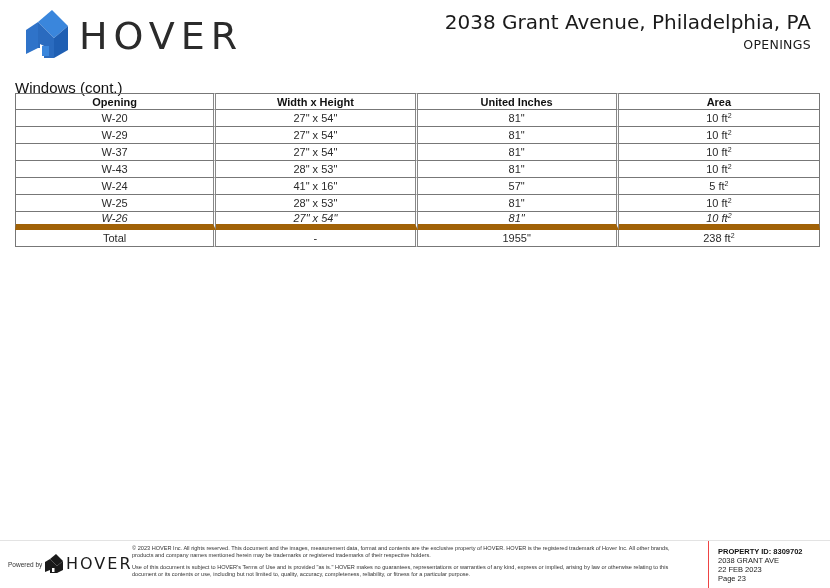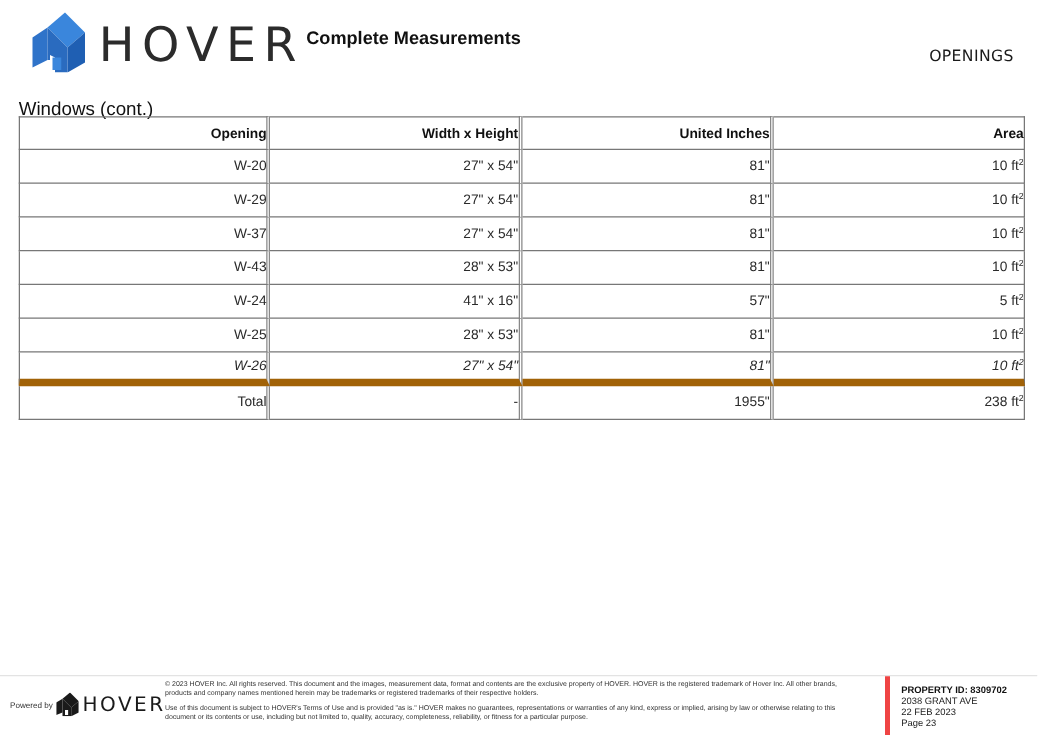--- a/index.html
+++ b/index.html
@@ -11,54 +11,54 @@
   .logo { position: absolute; left: 24px; top: 8px; width: 46px; height: 50px; }
   .brand { position: absolute; left: 79px; top: 14px; font-family: "DejaVu Sans", sans-serif; font-size: 38px; letter-spacing: 6px; color: #2b2b2b; font-weight: normal; line-height: 44px; }
   .doc-title { position: absolute; left: 245px; top: 23px; font-size: 14.5px; font-weight: bold; color: #111; }
   .address { position: absolute; right: 19px; top: 10px; font-family: "DejaVu Sans", sans-serif; font-size: 20px; color: #1a1a1a; white-space: nowrap; }
   .section { position: absolute; right: 19px; top: 37px; font-family: "DejaVu Sans", sans-serif; font-size: 12.5px; color: #1a1a1a; letter-spacing: 0.3px; margin-left: 28px; }
 
   
   .table-caption { position: absolute; left: 15px; top: 79px; font-size: 15px; font-weight: normal; color: #111; }
   .table { position: absolute; left: 15px; top: 93px; width: 805px; border-collapse: separate; border-spacing: 0; }
   .table td, .table th {
-    height: 27px; text-align: right; font-size: 11px; color: #2a2a2a;
+    height: 17px; text-align: center; font-size: 11px; color: #2a2a2a;
     border-right: 1px solid #777; border-bottom: 1px solid #777;
     font-weight: normal; padding: 0;
   }
   .table th { font-weight: bold; color: #111; border-top: 1px solid #777; }
   .table tr > :first-child { border-left: 1px solid #777; }
   .table col.c1, .table col.c2, .table col.c3, .table col.c4 { width: 25%; }
   .table td.colsep, .table th.colsep { border-right: 3px double #888; }
   .table tr.last-data td { border-bottom: 6px solid #a16207; font-style: italic; }
   .table td sup { font-size: 7px; vertical-align: 4px; }
 
   
   .footer { position: absolute; left: 0; top: 540px; width: 830px; height: 48px; border-top: 1px solid #e3e3e3; }
   .powered { position: absolute; left: 8px; top: 20px; font-size: 6.5px; color: #333; }
   .footer-logo { position: absolute; left: 45px; top: 13px; width: 18px; height: 19px; }
   .footer-brand { position: absolute; left: 66px; top: 13px; font-family: "DejaVu Sans", sans-serif; font-size: 16px; letter-spacing: 2px; color: #1a1a1a; line-height: 20px; }
   .legal { position: absolute; left: 132px; top: 4px; width: 560px; font-size: 5.6px; line-height: 7px; color: #333; }
   .legal p + p { margin-top: 5px; }
-  .prop-box { position: absolute; left: 708px; top: 0; width: 122px; height: 48px; border-left: 4px solid #ef4444; padding: 6px 0 0 9px; font-size: 7.5px; line-height: 9px; color: #222; }
+  .prop-box { position: absolute; left: 708px; top: 0; width: 122px; height: 48px; border-left: 1px solid #ef4444; padding: 6px 0 0 9px; font-size: 7.5px; line-height: 9px; color: #222; }
   .prop-box .pid { font-weight: bold; color: #111; }
 </style>
 </head>
 <body>
 
 <div class="header">
   <svg class="logo" viewBox="0 0 46 50">
     <polygon points="14,14 28,2 44,18 30,30" fill="#3a86dc"></polygon>
     <polygon points="30,30 44,18 44,42 30,50" fill="#1f5fb3"></polygon>
     <polygon points="2,22 14,14 14,40 2,46" fill="#2f73c9"></polygon>
     <polygon points="14,14 30,30 30,50 20,50 20,38 16,36 16,40 14,40" fill="#2a6bbf"></polygon>
     <rect x="18" y="38" width="7" height="10" fill="#3a86dc"></rect>
   </svg>
   <div class="brand">HOVER</div>
-  <div class="doc-title">Complete Measurements</div>
+  <div class="address">2038 Grant Avenue, Philadelphia, PA</div>
   <div class="section">OPENINGS</div>
 </div>
 
 <div class="table-caption">Windows (cont.)</div>
 <table class="table">
   <colgroup>
       <col class="c1">
       <col class="c2">
       <col class="c3">
       <col class="c4">

